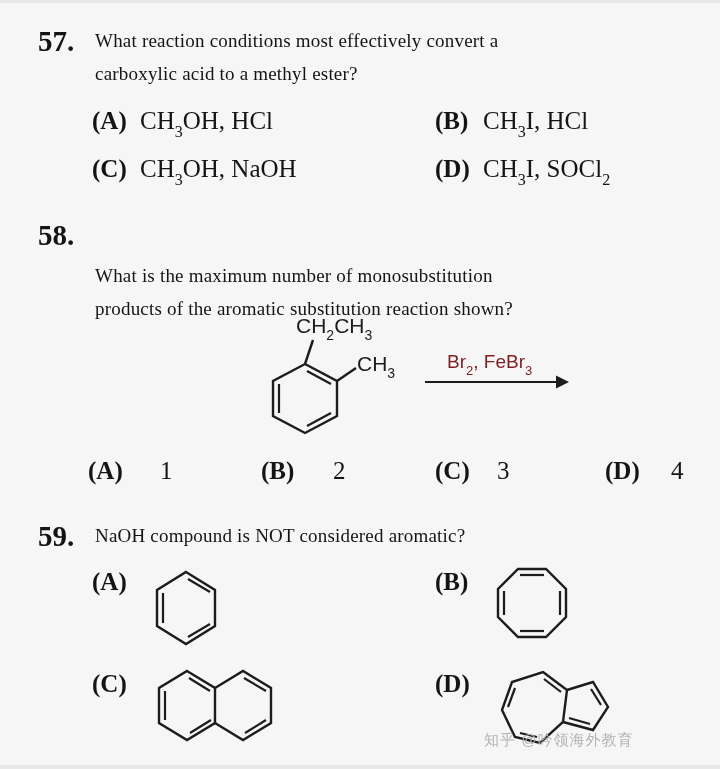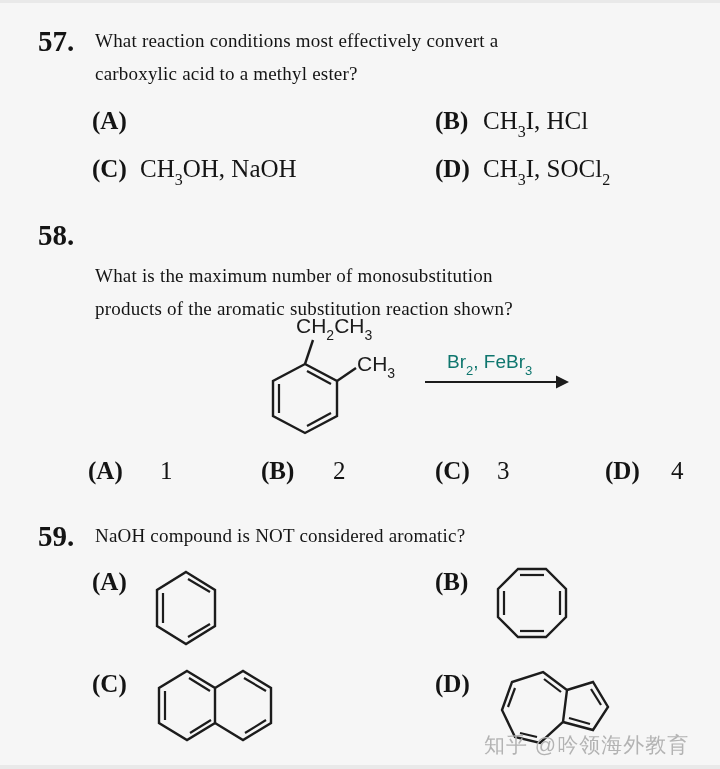--- a/index.html
+++ b/index.html
@@ -14,24 +14,24 @@
   .qtext{font-size:19px;line-height:33px;letter-spacing:.2px;white-space:nowrap;}
   .opt{display:flex;align-items:flex-start;}
   .optletter{font-weight:700;font-size:25px;line-height:30px;display:inline-block;width:48px;}
   .formula,.optval{font-size:25px;line-height:30px;white-space:nowrap;}
   .formula sub,.optval sub{font-size:16px;line-height:0;position:relative;top:2px;}
   .chem{
     font-family:Liberation Sans, sans-serif;font-size:21px;line-height:23px;
     color:#1c1c1c;white-space:nowrap;font-weight:400;
   }
   .chem sub{font-size:14px;line-height:0;position:relative;top:2px;}
-  .reagent{font-family:"Liberation Sans",sans-serif;font-size:19px;line-height:21px;color:#0f766e;white-space:nowrap;}
+  .reagent{font-family:"Liberation Sans",sans-serif;font-size:19px;line-height:21px;color:#7f1d1d;white-space:nowrap;}
   .reagent sub{font-size:13px;line-height:0;position:relative;top:2px;}
   .watermark{
-    font-family:"Liberation Sans",sans-serif;font-size:21px;color:#b3b3b3;
+    font-family:"Liberation Sans",sans-serif;font-size:15px;color:#b3b3b3;
     white-space:nowrap;letter-spacing:1px;
   }
   svg.struct{position:absolute;overflow:visible;}
   .bond{fill:none;stroke:#1c1c1c;stroke-width:2.4;stroke-linejoin:miter;}
   .bond-inner{fill:none;stroke:#1c1c1c;stroke-width:2.2;}
   .arrow-line{stroke:#1c1c1c;stroke-width:2.2;}
   .arrow-head{fill:#1c1c1c;stroke:none;}
 </style>
 </head>
 <body>
@@ -40,20 +40,21 @@
 <div class="edge-strip" style="top:765px;height:4px;"></div>
 
 <div class="abs qnum" style="left:38px;top:25px;">57.</div>
 <div class="abs qtext" style="left:95px;top:24px;">
   <div>What reaction conditions most effectively convert a</div>
   <div>carboxylic acid to a methyl ester?</div>
 </div>
 
 <div class="abs opt" style="left:92px;top:106px;">
   <span class="optletter">(A)</span>
+  <span class="formula"><span>CH</span><sub>3</sub><span>OH, HCl</span><sub></sub></span>
 </div>
 <div class="abs opt" style="left:435px;top:106px;">
   <span class="optletter">(B)</span>
   <span class="formula"><span>CH</span><sub>3</sub><span>I, HCl</span><sub></sub></span>
 </div>
 <div class="abs opt" style="left:92px;top:154px;">
   <span class="optletter">(C)</span>
   <span class="formula"><span>CH</span><sub>3</sub><span>OH, NaOH</span><sub></sub></span>
 </div>
 <div class="abs opt" style="left:435px;top:154px;">

